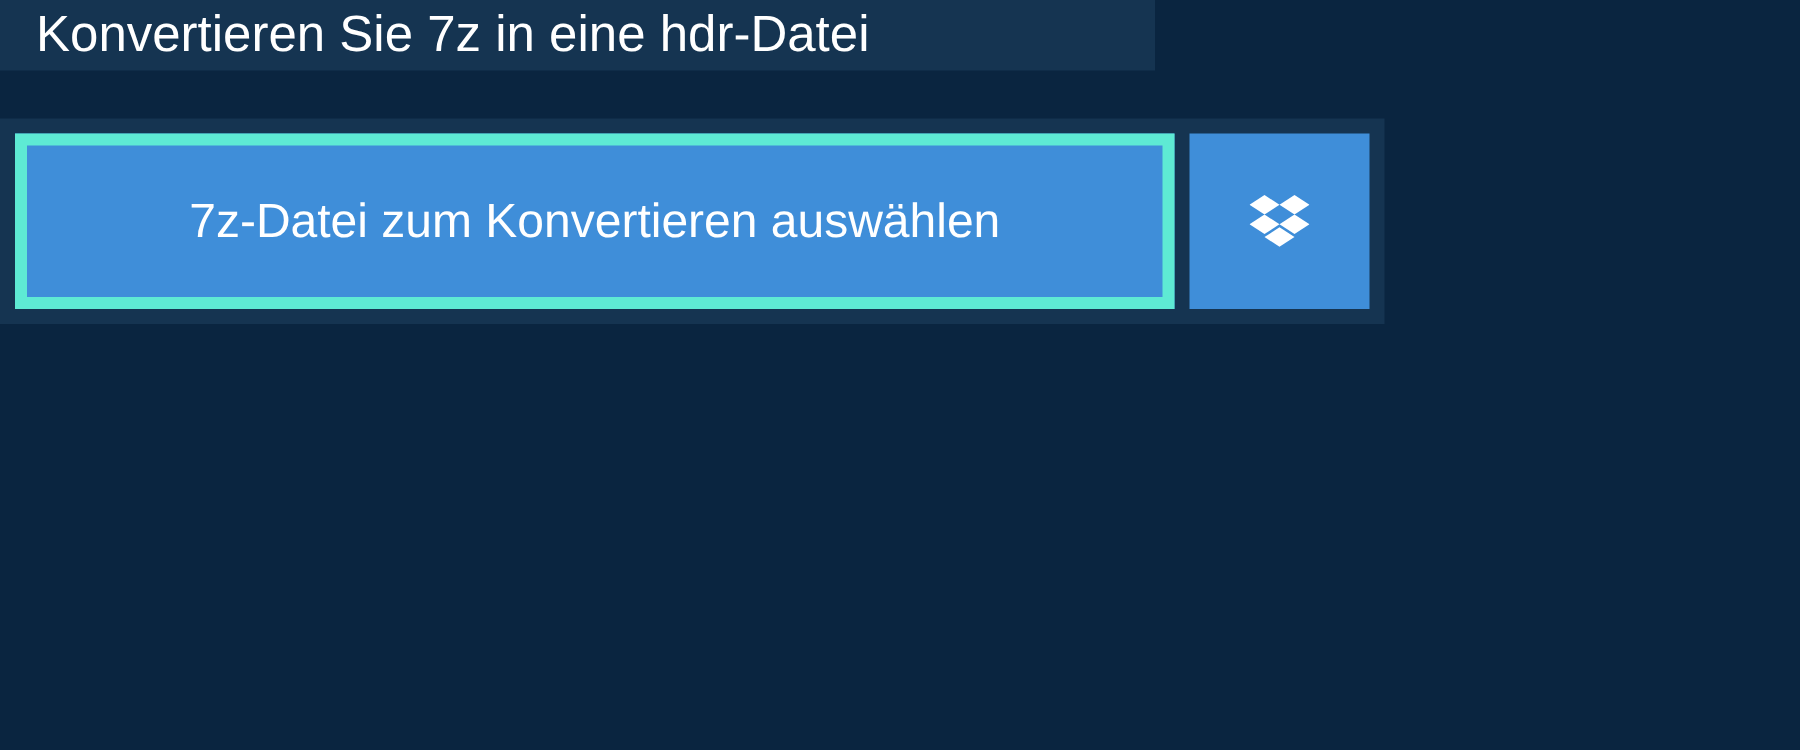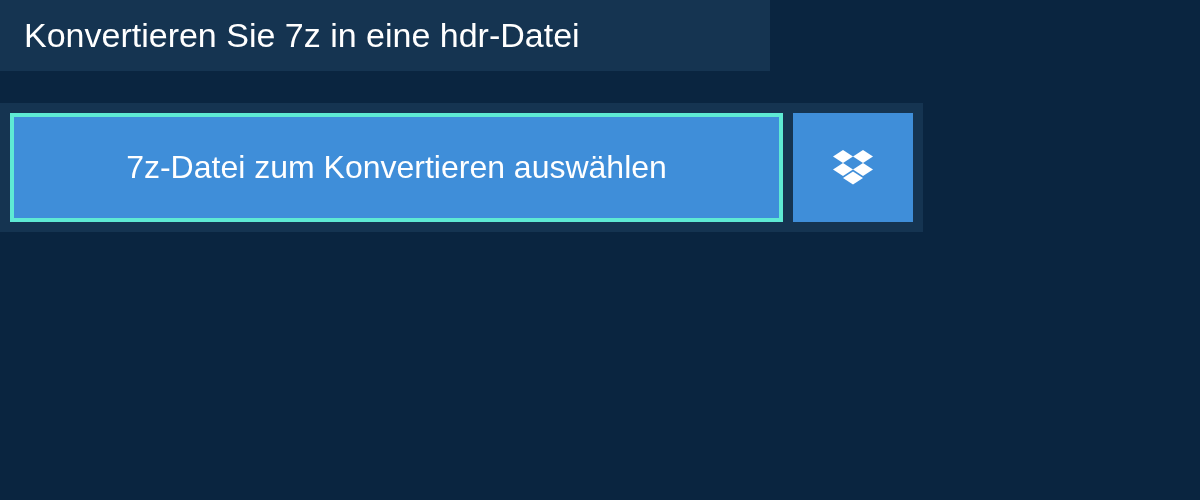--- a/index.html
+++ b/index.html
@@ -9,42 +9,42 @@
     }
     body {
       width: 1200px;
       height: 500px;
       background-color: #0a2540;
       font-family: -apple-system, BlinkMacSystemFont, 'Segoe UI', Arial, sans-serif;
       overflow: hidden;
     }
     .header-bar {
       background-color: #153451;
-      padding: 16px 24px;
+      padding: 4px 24px;
       display: inline-block;
       width: auto;
       min-width: 770px;
     }
     .header-title {
       color: #ffffff;
       font-size: 34px;
       font-weight: 400;
     }
     .upload-area {
       background-color: #153451;
       margin-top: 32px;
       padding: 10px;
       display: flex;
       gap: 10px;
       width: 923px;
     }
     .select-file-button {
       flex: 1;
       background-color: #3f8ed9;
-      border: 4px solid #5eead4;
+      border: 8px solid #5eead4;
       color: #ffffff;
       font-size: 32px;
       font-weight: 400;
       padding: 32px 20px;
       text-align: center;
       cursor: pointer;
       display: flex;
       align-items: center;
       justify-content: center;
     }

